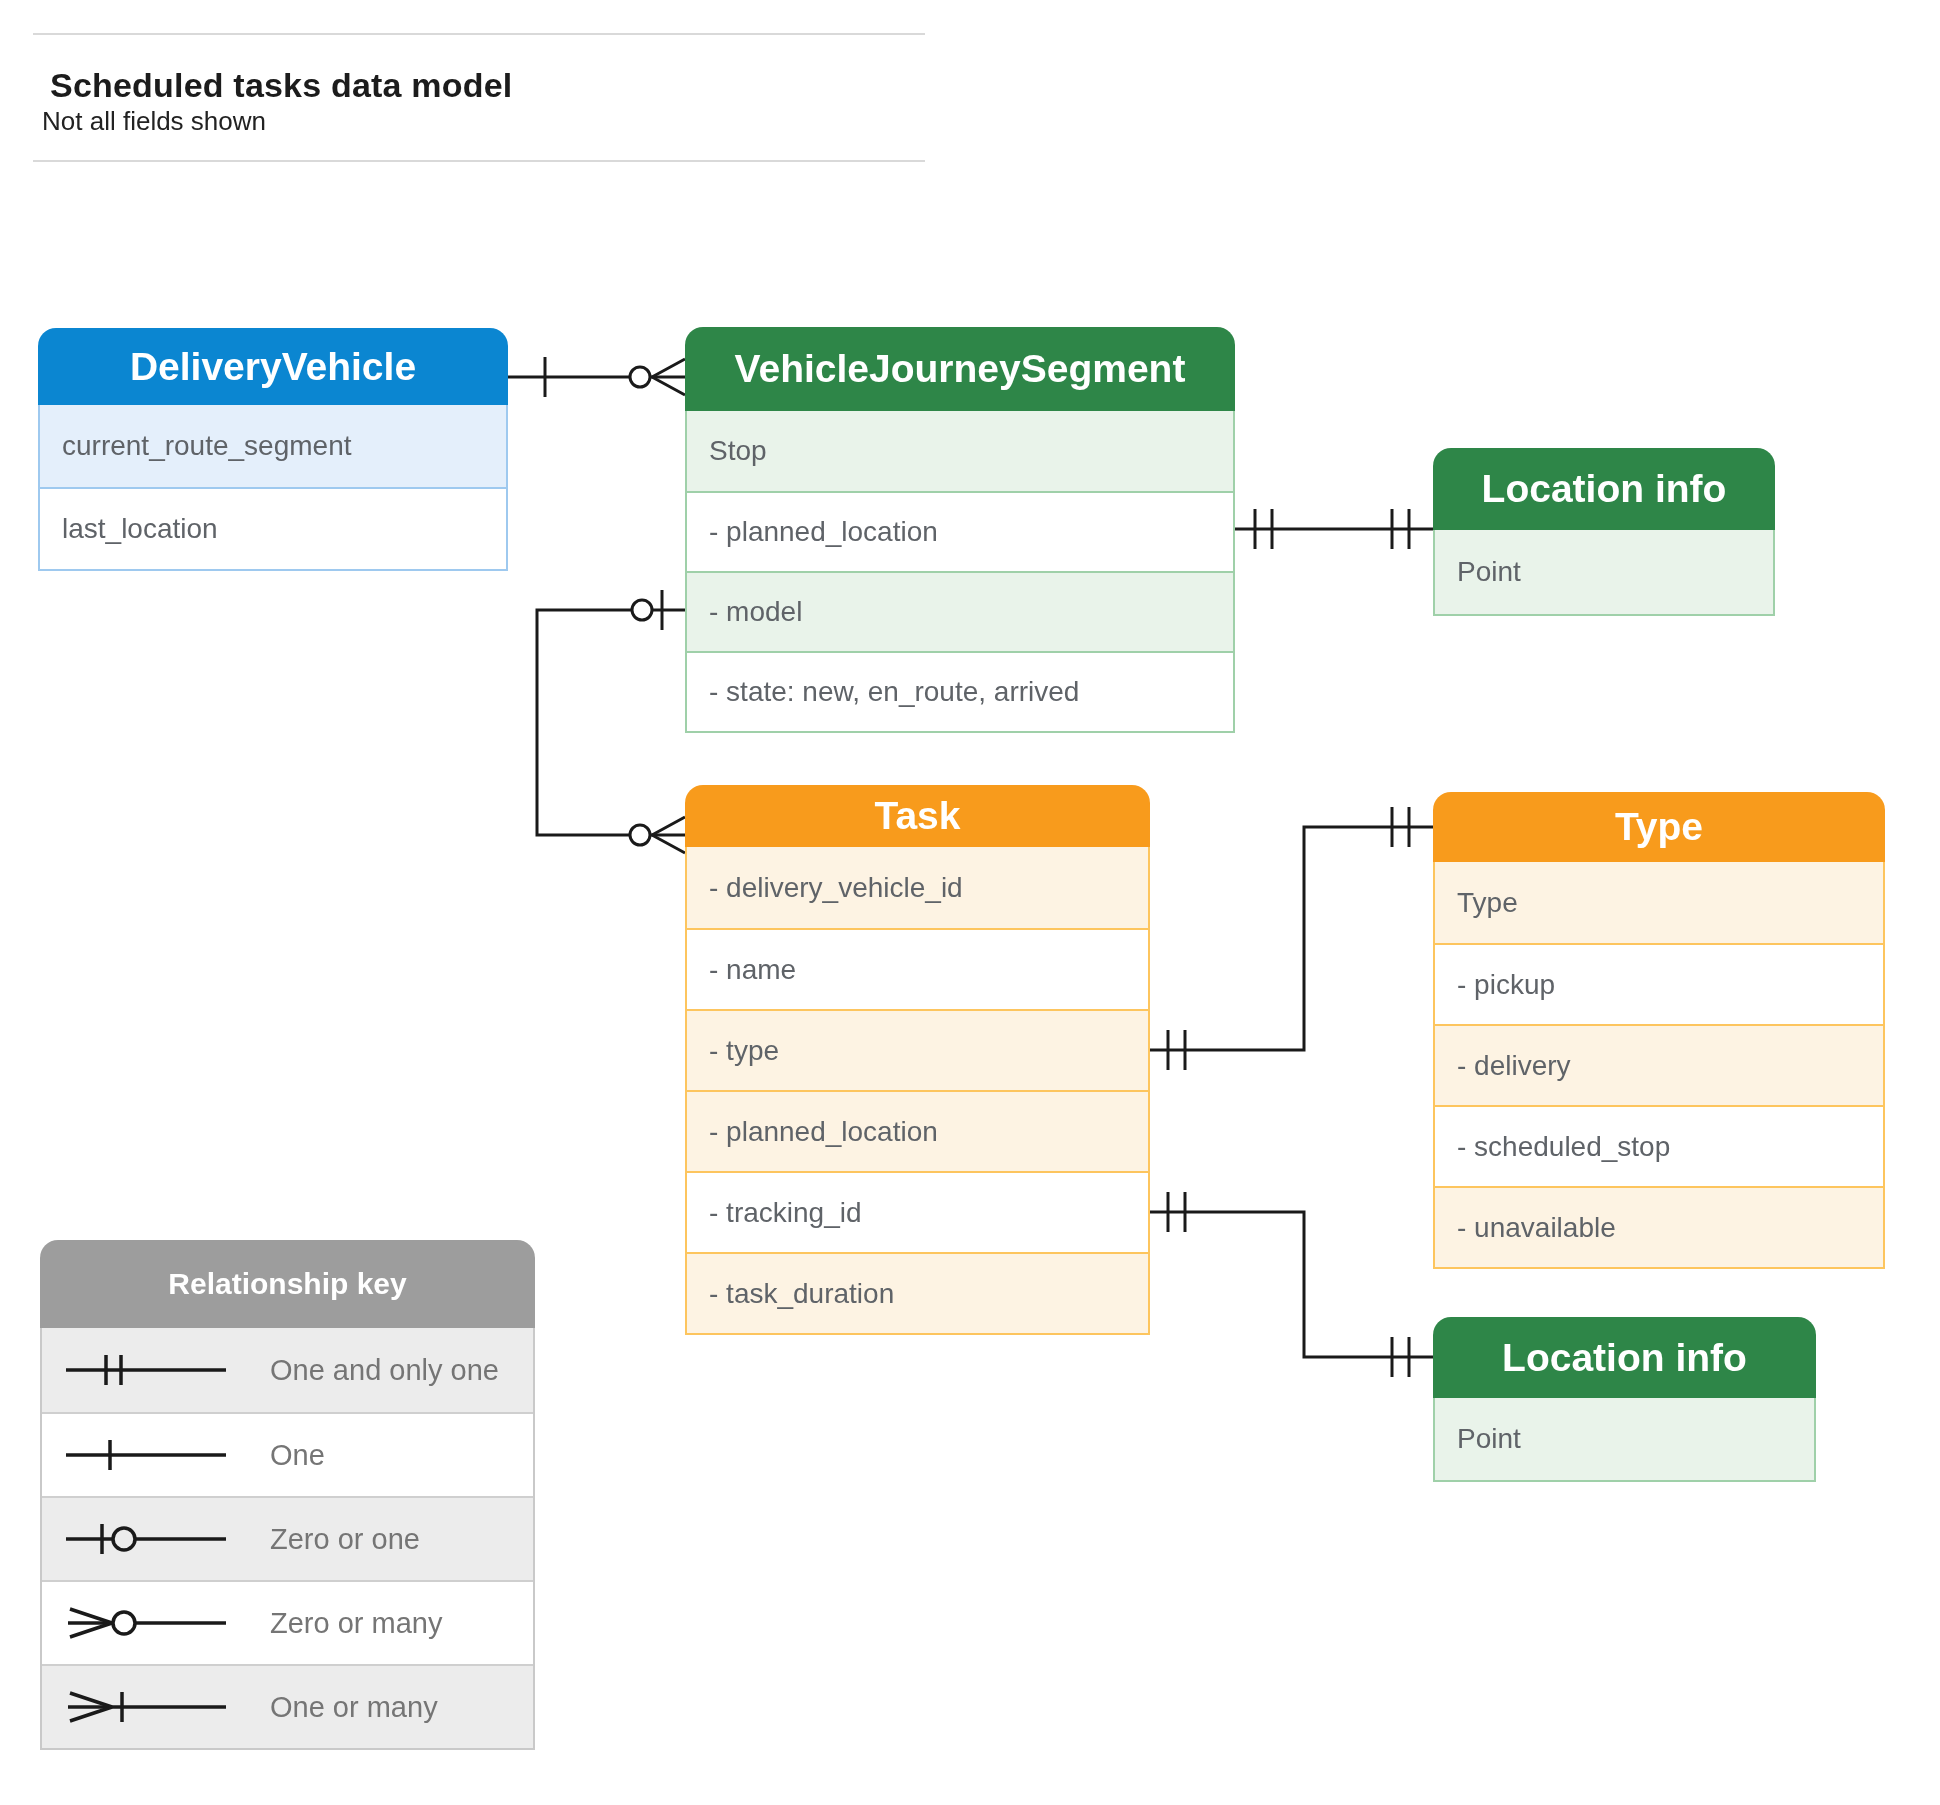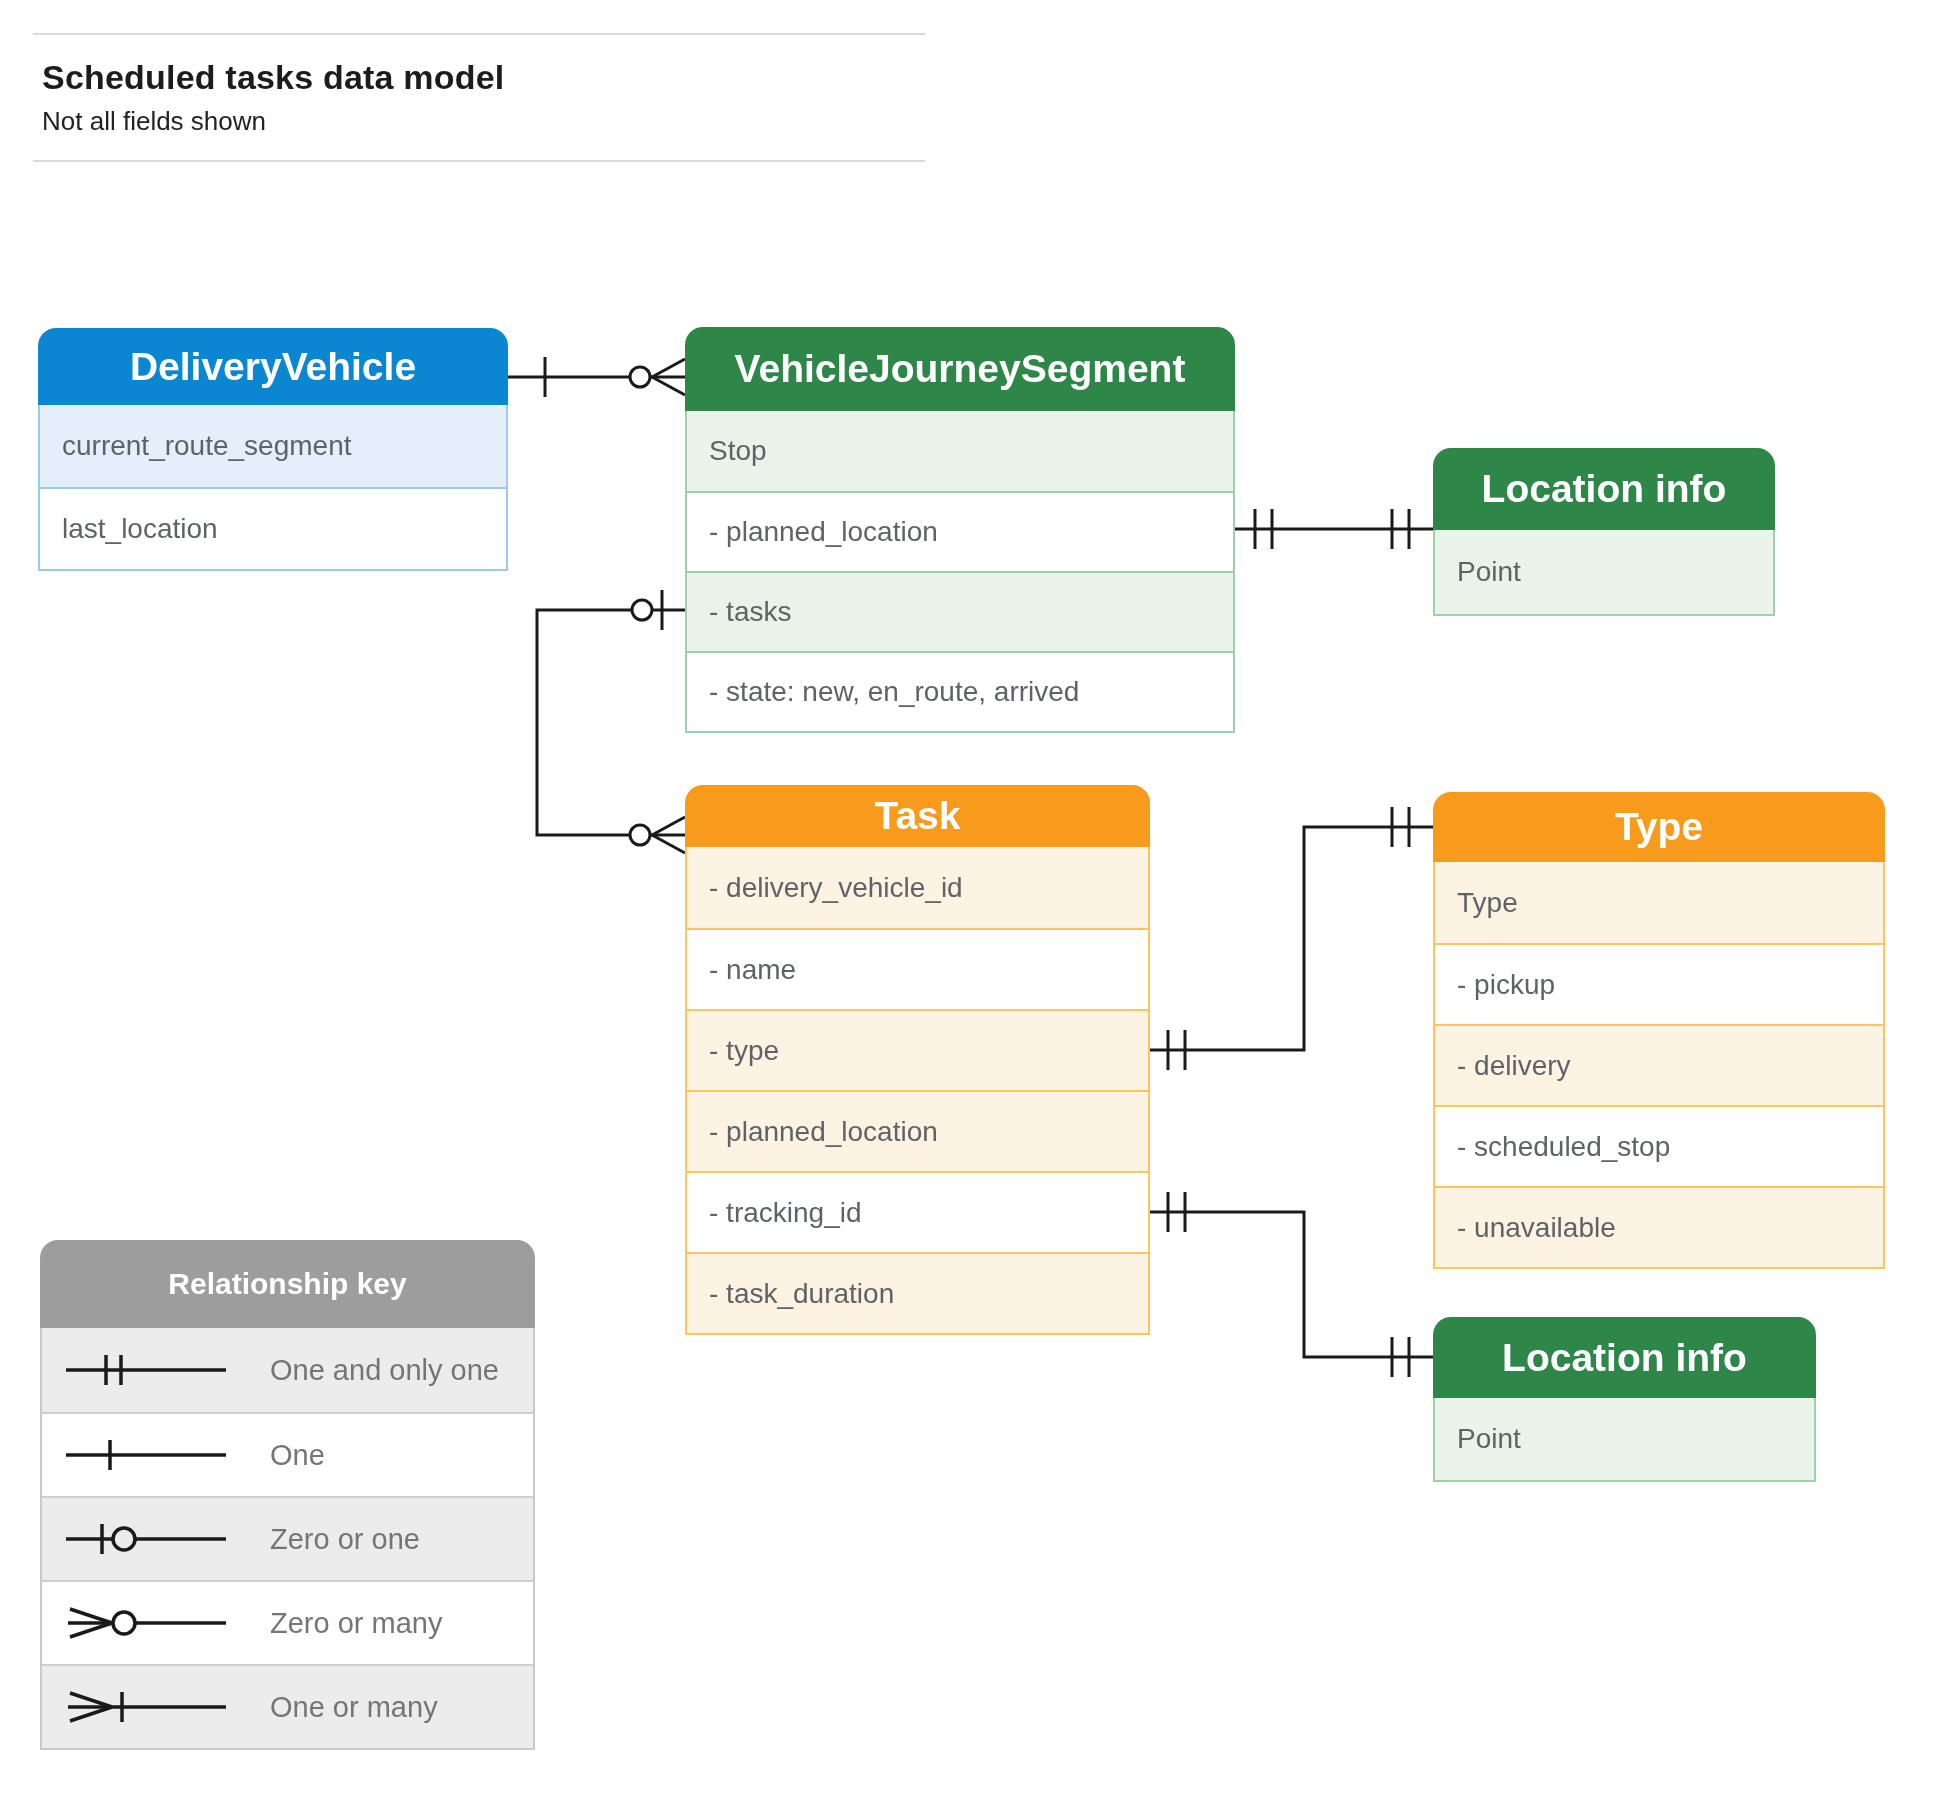--- a/index.html
+++ b/index.html
@@ -4,21 +4,21 @@
 <style>
   html,body{margin:0;padding:0;background:#ffffff;}
   .canvas{
     position:relative;
     width:1940px;height:1805px;
     font-family:"Liberation Sans", sans-serif;
     background:#ffffff;
     overflow:hidden;
   }
   .rule{position:absolute;height:2px;background:#d9d9d9;}
-  .page-title{position:absolute;left:42px;top:58px;margin:0;font-size:34px;font-weight:700;color:#1c1c1c;letter-spacing:.2px;}
+  .page-title{position:absolute;left:42px;top:58px;margin:8px;font-size:34px;font-weight:700;color:#1c1c1c;letter-spacing:.2px;}
   .page-subtitle{position:absolute;left:42px;top:106px;margin:0;font-size:26px;font-weight:400;color:#222222;}
 
   .entity{position:absolute;box-sizing:border-box;}
   .entity-header{
     box-sizing:border-box;display:flex;align-items:center;justify-content:center;
     color:#ffffff;font-weight:700;font-size:39px;border-radius:18px 18px 0 0;
   }
   .entity-body{box-sizing:border-box;border:2px solid;border-top:none;background:#ffffff;}
   .erow{
     box-sizing:border-box;display:flex;align-items:center;
@@ -139,21 +139,21 @@
       <div class="erow tint">current_route_segment</div>
       <div class="erow">last_location</div>
     </div>
   </div>
 
   <div class="entity t-green e-vjs">
     <div class="entity-header">VehicleJourneySegment</div>
     <div class="entity-body">
       <div class="erow tint">Stop</div>
       <div class="erow">- planned_location</div>
-      <div class="erow tint">- tasks</div>
+      <div class="erow tint">- model</div>
       <div class="erow">- state: new, en_route, arrived</div>
     </div>
   </div>
 
   <div class="entity t-green e-li-top">
     <div class="entity-header">Location info</div>
     <div class="entity-body">
       <div class="erow tint">Point</div>
     </div>
   </div>

